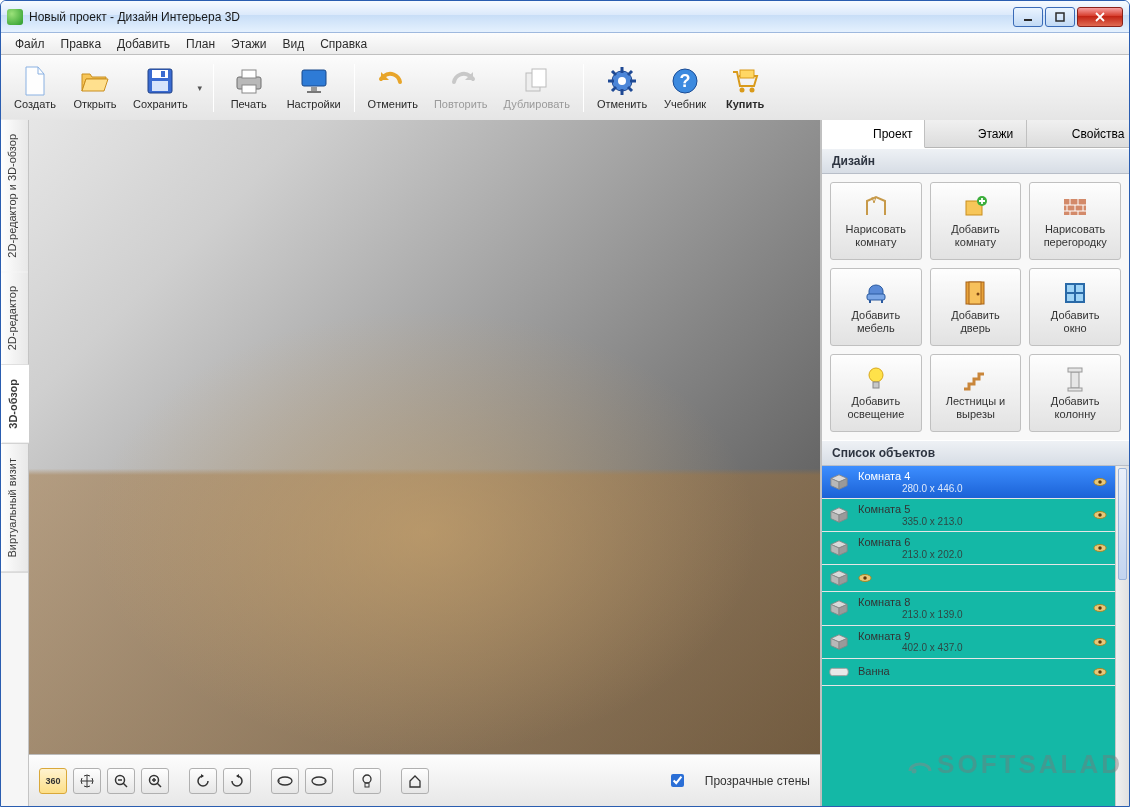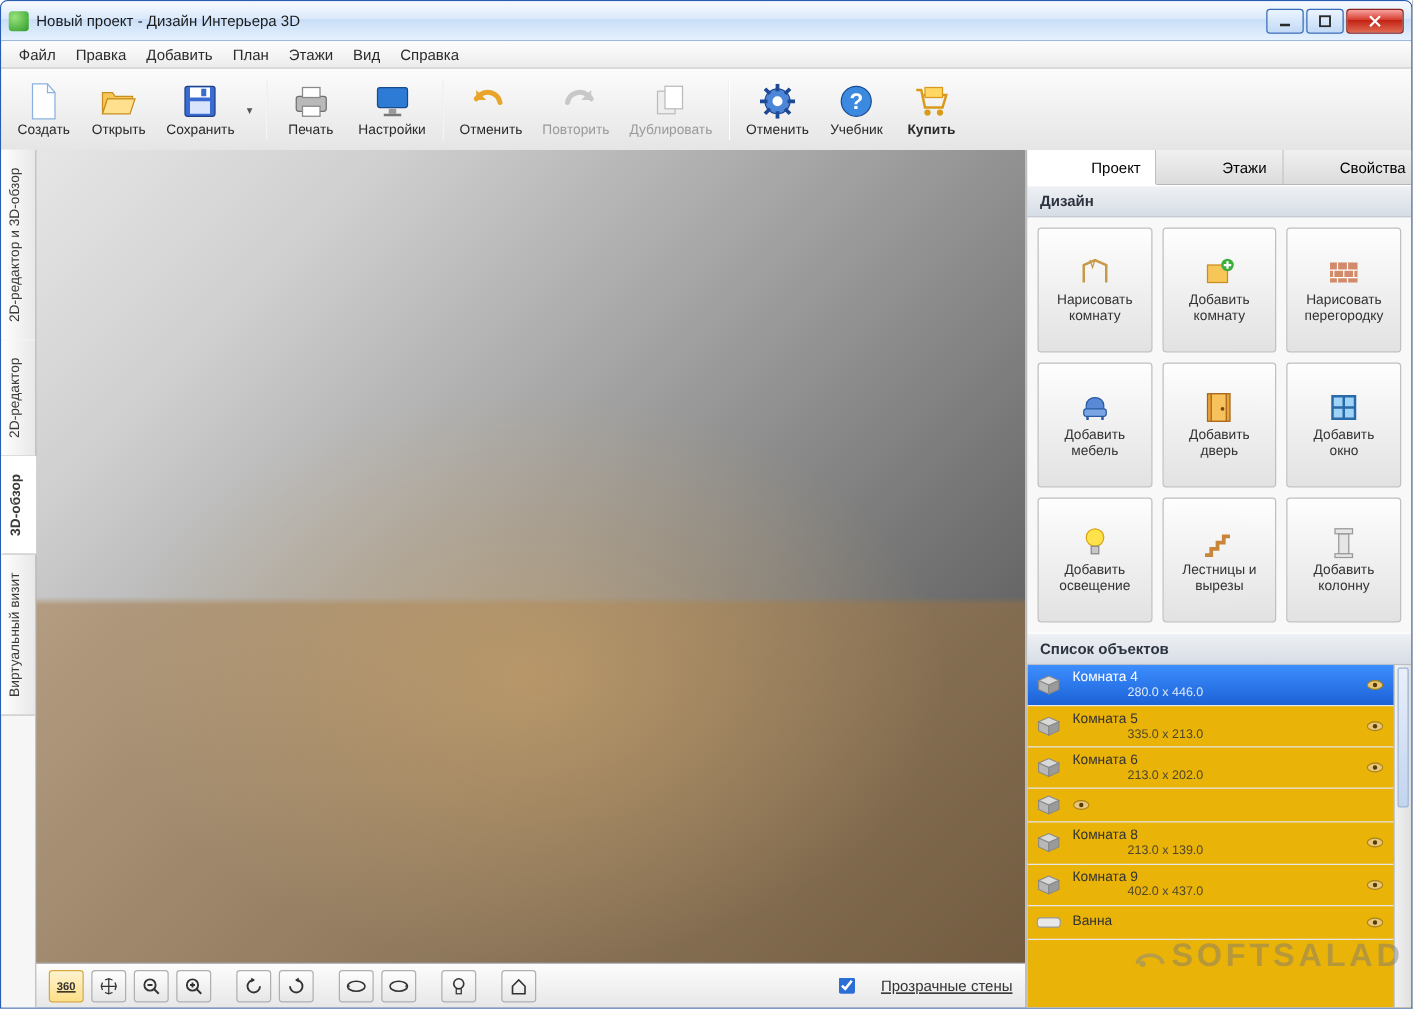--- a/index.html
+++ b/index.html
@@ -37,42 +37,42 @@
   .stab:first-child { border-top:none; }
 
   .viewport { flex:1; position:relative; background:#888; display:flex; flex-direction:column; border-right:1px solid #c0c0c0;}
   .scene { flex:1; background:
     linear-gradient(135deg,#e6e6e6 0%, #cfcfcf 20%, #888 60%, #444 100%);
     position:relative; overflow:hidden;}
   .scene::after{content:"";position:absolute;inset:0;background:
     radial-gradient(ellipse 60% 50% at 50% 65%, rgba(210,170,110,.55), transparent 70%),
     linear-gradient(180deg, transparent 55%, rgba(160,115,60,.5) 56%);
   }
-  .viewbar { height:36px; background:linear-gradient(#fdfdfd,#e7e7e7); border-top:1px solid #bcbcbc; display:flex; align-items:center; padding:0 10px; gap:6px;text-decoration:underline;}
+  .viewbar { height:52px; background:linear-gradient(#fdfdfd,#e7e7e7); border-top:1px solid #bcbcbc; display:flex; align-items:center; padding:0 10px; gap:6px;}
   .vbtn { width:28px; height:26px; border:1px solid #b0b0b0; border-radius:3px; background:linear-gradient(#fefefe,#e6e6e6); display:flex; align-items:center; justify-content:center; font-size:13px; color:#333; cursor:default;}
   .vbtn.active { background:linear-gradient(#fff3d0,#fddf88); border-color:#d9a83a;}
   .vspacer { flex:1; }
   .check { display:flex; font-size:12px; gap:21px; color:#333;}
   .check input { width:13px; height:13px; accent-color:#2b6fd6;}
 
   
   .panel { width:308px; background:#f4f4f4; display:flex; flex-direction:column; border-left:1px solid #c0c0c0;}
   .ptabs { height:28px; display:flex; background:linear-gradient(#f3f3f3,#dedede); border-bottom:1px solid #b6b6b6;}
   .ptab { flex:1; display:flex; align-items:center; justify-content:center; font-size:12px; border-right:1px solid #c0c0c0; background:linear-gradient(#f0f0f0,#dcdcdc); cursor:default;padding-left:40px;}
   .ptab.active { background:#fff; font-weight:500; border-bottom:1px solid #fff; margin-bottom:-1px;}
   .ptab:last-child { border-right:none;}
 
   .section-head { height:26px; background:linear-gradient(#eef1f5,#d7dde5); border-top:1px solid #fff; border-bottom:1px solid #b8bec8; display:flex; align-items:center; padding:0 10px; font-size:12px; font-weight:600; color:#2d3440;}
 
   .tile-grid { padding:8px; display:grid; grid-template-columns:repeat(3, 1fr); gap:8px; background:#f8f8f8;}
-  .tile { height:100px; border:1px solid #c0c0c0; border-radius:3px; background:linear-gradient(#fefefe,#e2e2e2); display:flex; flex-direction:column; align-items:center; justify-content:center; font-size:11px; text-align:center; color:#333; cursor:default; padding:4px 2px;}
+  .tile { height:78px; border:1px solid #c0c0c0; border-radius:3px; background:linear-gradient(#fefefe,#e2e2e2); display:flex; flex-direction:column; align-items:center; justify-content:center; font-size:11px; text-align:center; color:#333; cursor:default; padding:4px 2px;}
   .tile .tic { height:28px; display:flex; align-items:center; justify-content:center; margin-bottom:2px;}
   .tile .tlabel { line-height:1.15; }
 
-  .objlist { flex:1; overflow:hidden; position:relative; background:#eab308;padding-left:20px;}
+  .objlist { flex:1; overflow:hidden; position:relative; background:#14b8a6;padding-left:20px;}
   .objlist-inner { position:absolute; inset:0 14px 0 0; overflow:auto;}
   .oscroll { position:absolute; right:0; top:0; bottom:0; width:14px; background:linear-gradient(to right,#f0f0f0,#e0e0e0); border-left:1px solid #c8c8c8;}
   .oscroll::after{content:"";position:absolute;top:2px;left:2px;right:2px;height:110px;background:linear-gradient(#e9effa,#c2d4ef);border:1px solid #9ab3d9;border-radius:2px;}
   .orow { display:flex; align-items:center; padding:4px 8px 4px 6px; border-bottom:1px solid #e6e6e6; gap:8px; font-size:11px; color:#333; cursor:default;}
   .orow.sel { background:linear-gradient(#3d8eff,#1b62d6); color:#fff;}
   .orow .cube { width:22px; height:18px; flex:none; }
   .orow .txt { flex:1; line-height:1.15;}
   .orow .dim { font-size:10px; color:inherit; opacity:.85;margin-left:44px;}
   .orow .eye { width:14px; height:10px; flex:none; }
   .cube svg, .eye svg { display:block; width:100%; height:100%; }

